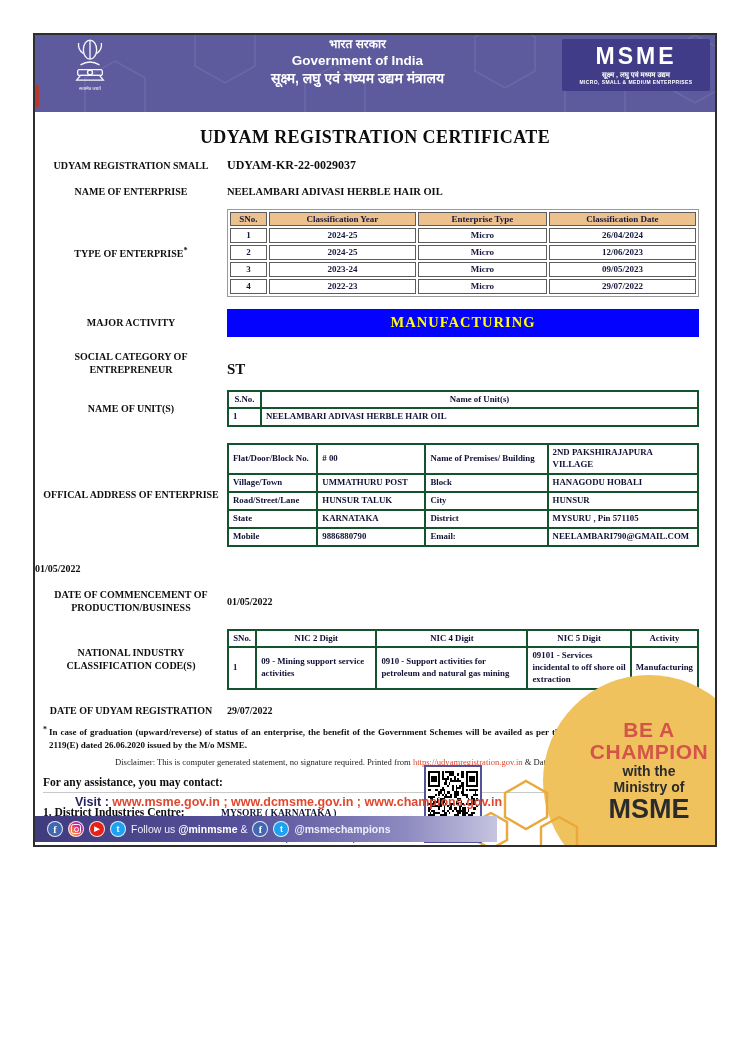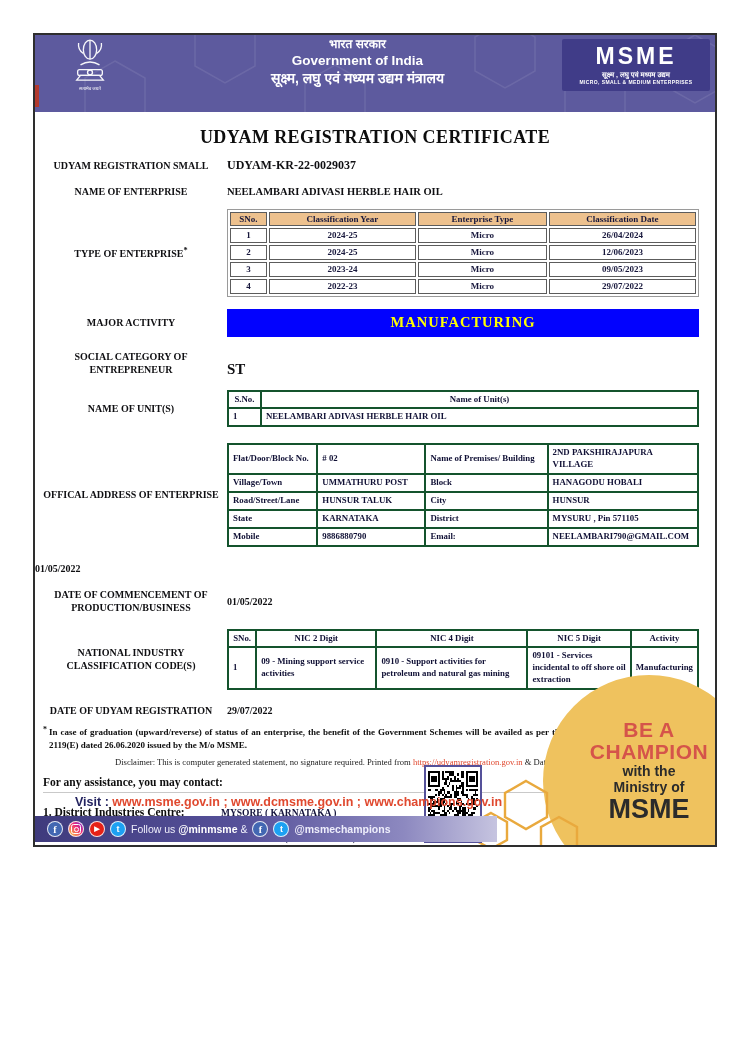--- a/index.html
+++ b/index.html
@@ -225,21 +225,21 @@
     </div>
   </div>
 
   <div class="row mt16">
     <div class="lbl">OFFICAL ADDRESS OF ENTERPRISE</div>
     <div class="val">
       <table class="gtab">
         <tbody>
           <tr>
             <td style="width:19%">Flat/Door/Block No.</td>
-            <td style="width:23%"># 02</td>
+            <td style="width:23%"># 00</td>
             <td style="width:26%">Name of Premises/ Building</td>
             <td style="width:32%">2ND PAKSHIRAJAPURA VILLAGE</td>
           </tr>
           <tr>
             <td>Village/Town</td>
             <td>UMMATHURU POST</td>
             <td>Block</td>
             <td>HANAGODU HOBALI</td>
           </tr>
           <tr>

